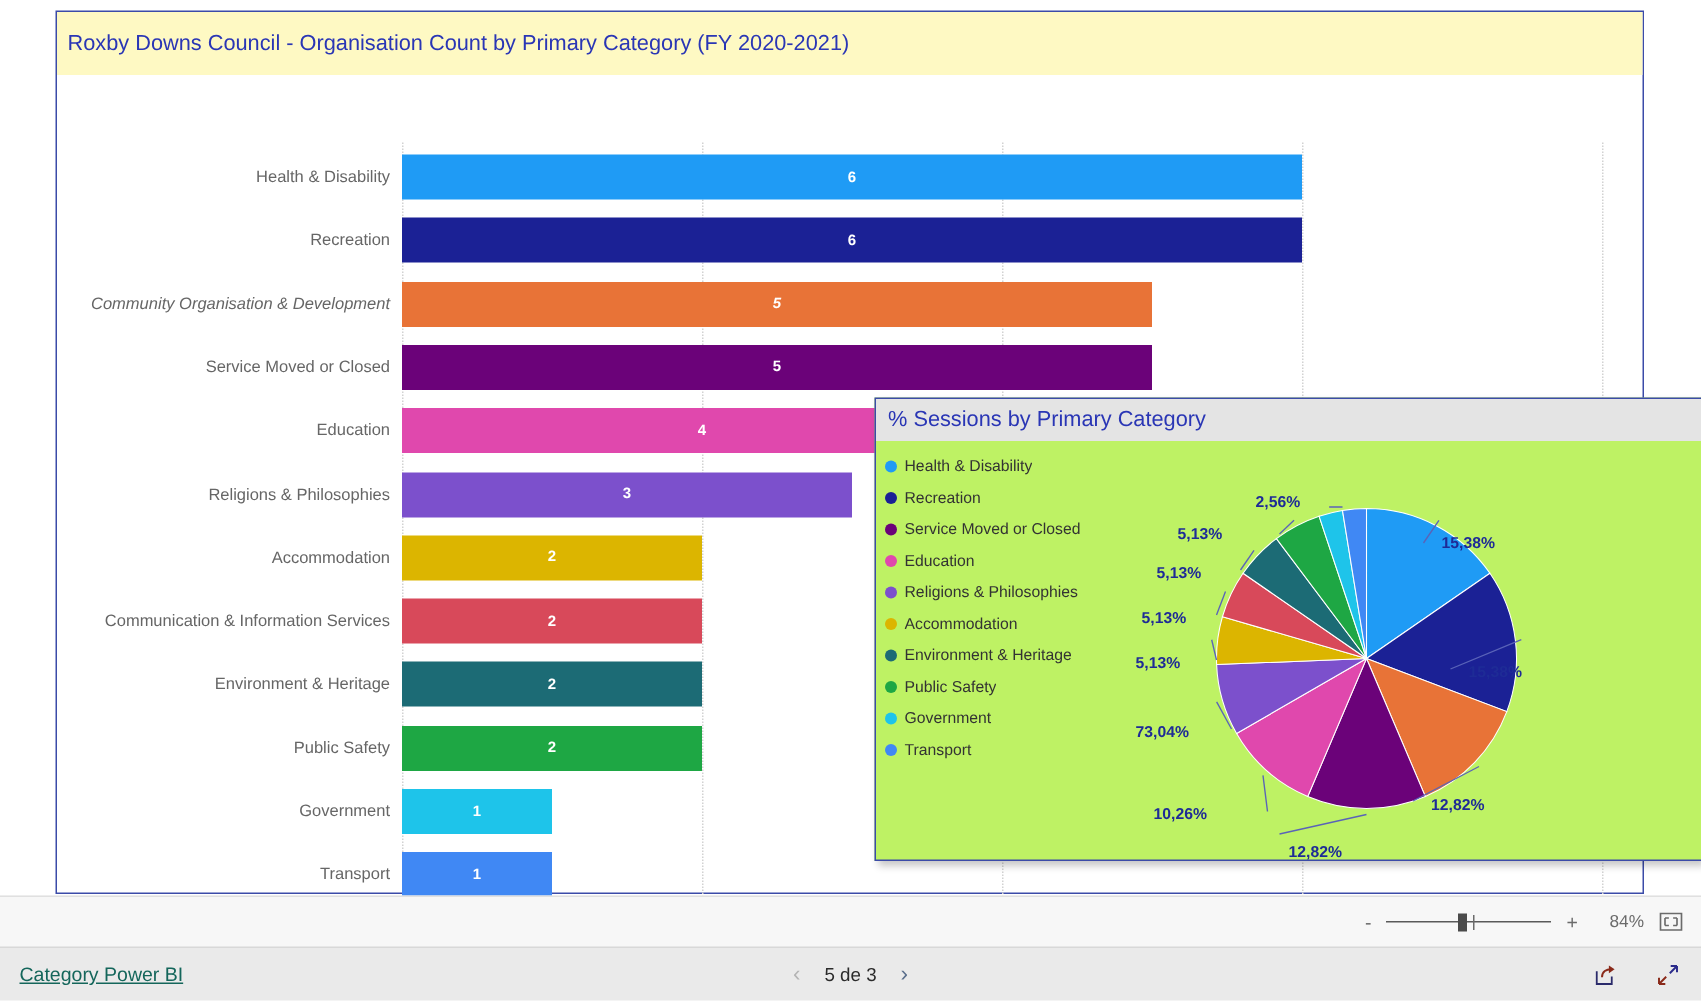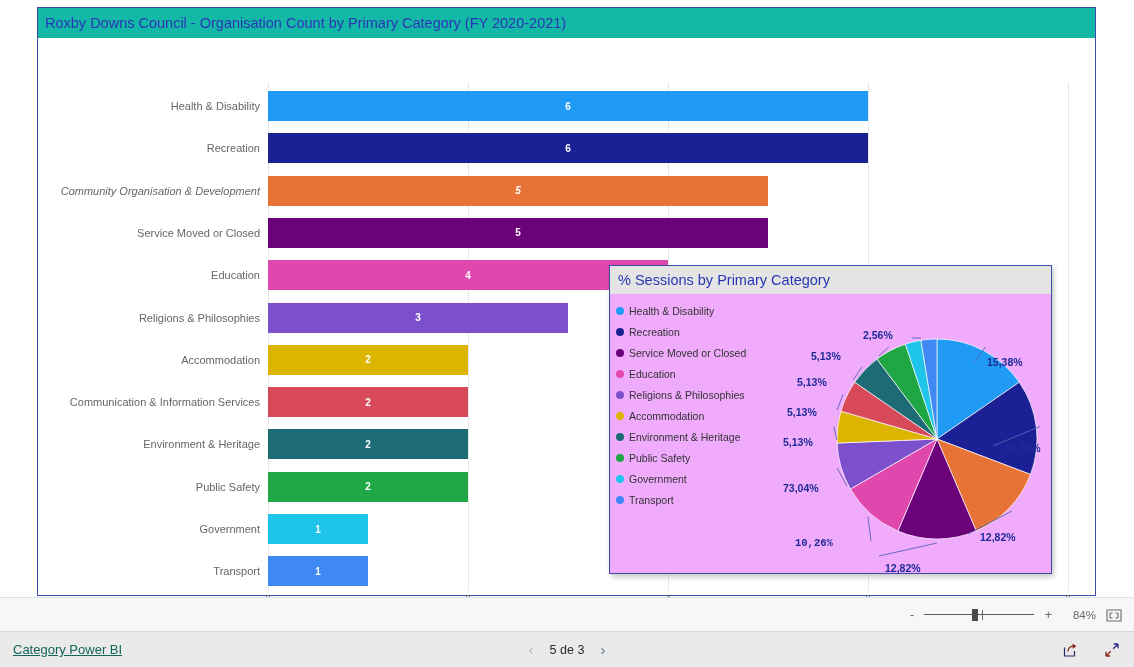--- a/index.html
+++ b/index.html
@@ -20,22 +20,22 @@
 
   
   #bar-visual {
     position: absolute;
     left: 37px; top: 7px;
     width: 1059px; height: 589px;
     border: 1.5px solid #3b4ba8;
     background: #ffffff;
   }
   #bar-header {
-    height: 30px;
-    background: #14b8a6;
+    height: 42px;
+    background: #fef9c3;
     display: flex; align-items: center;
     padding-left: 7px;
   }
   #bar-title {
     font-size: 14.5px;
     color: #2a36b5;
     white-space: nowrap;
   }
   #bar-plot {
     position: relative;
@@ -86,24 +86,24 @@
     position: absolute;
     top: 556px;
     font-size: 10px;
     color: #666666;
     transform: translateX(-50%);
   }
 
   
   #pie-visual {
     position: absolute;
-    left: 609px; top: 265px;
-    width: 443px; height: 309px;
+    left: 583px; top: 265px;
+    width: 552px; height: 309px;
     border: 1.5px solid #3b4ba8;
-    background: #f0abfc;
+    background: #bef264;
     box-shadow: 2px 3px 5px rgba(0,0,0,0.22);
   }
   #pie-header {
     height: 28px;
     background: #e4e4e4;
     display: flex; align-items: center;
     padding-left: 8px;
   }
   #pie-title {
     font-size: 14.5px;
@@ -440,21 +440,21 @@
             <path d="M 68.0 100.4 L 62 116" fill="none" stroke="#5a63b8" stroke-width="0.9"></path>
             <path d="M 87.0 72.9 L 78 86" fill="none" stroke="#5a63b8" stroke-width="0.9"></path>
             <path d="M 113.7 52.9 L 104 62" fill="none" stroke="#5a63b8" stroke-width="0.9"></path>
             <path d="M 137.1 44.0 L 146 44" fill="none" stroke="#5a63b8" stroke-width="0.9"></path>
           </svg>
         <div id="pie-labels">
             <div class="pct-label" style="left: 212px; top: 62px;">15,38%</div>
             <div class="pct-label" style="left: 230px; top: 148px;">15,38%</div>
             <div class="pct-label" style="left: 205px; top: 237px;">12,82%</div>
             <div class="pct-label" style="left: 110px; top: 268px;">12,82%</div>
-            <div class="pct-label" style="left: 20px; top: 243px; font-family: Liberation Mono, monospace;">10,26%</div>
+            <div class="pct-label" style="left: 20px; top: 243px;">10,26%</div>
             <div class="pct-label" style="left: 8px; top: 188px;">73,04%</div>
             <div class="pct-label" style="left: 8px; top: 142px;">5,13%</div>
             <div class="pct-label" style="left: 12px; top: 112px;">5,13%</div>
             <div class="pct-label" style="left: 22px; top: 82px;">5,13%</div>
             <div class="pct-label" style="left: 36px; top: 56px;">5,13%</div>
             <div class="pct-label" style="left: 88px; top: 35px;">2,56%</div>
           </div>
       </div>
     </div>
   </div>

